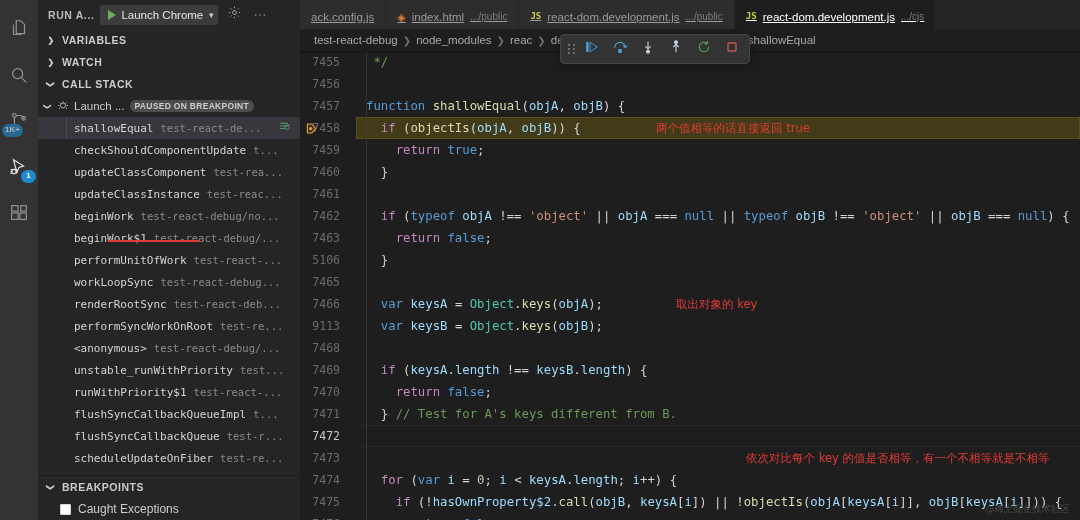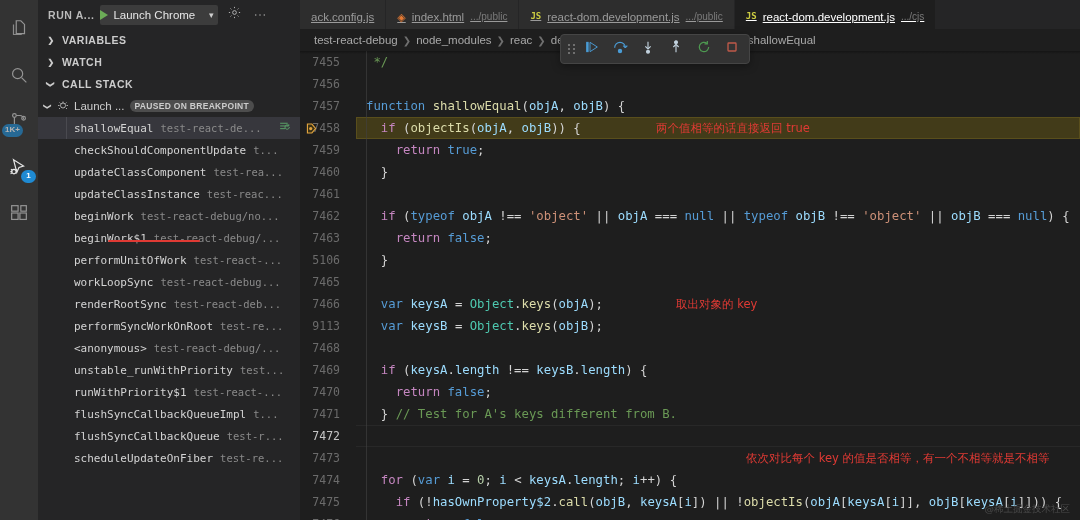--- a/index.html
+++ b/index.html
@@ -40,21 +40,21 @@
   .sb-header {
     height: 29px; display: flex; align-items: center; gap: 6px;
     padding: 0 4px 0 10px; background: #252526;
   }
   .sb-title {
     font-size: 10.5px; letter-spacing: .6px; color: #bbbbbb;
     text-transform: uppercase; font-weight: 700; white-space: nowrap;
   }
   .launch-select {
     display: flex; align-items: center; gap: 5px; background: #3c3c3c;
-    height: 20px; padding: 0 5px 0 0; border-radius: 2px; min-width: 118px;
+    height: 20px; padding: 0 5px 0 8px; border-radius: 2px; min-width: 118px;
   }
   .play-tri {
     width: 0; height: 0; border-left: 8px solid #6cad57;
     border-top: 5px solid transparent; border-bottom: 5px solid transparent;
   }
   .launch-label { font-size: 11.5px; color: #e6e6e6; flex: 1; white-space: nowrap; }
   .chev { color: #cfcfcf; font-size: 9px; }
   .sb-icon-btn { width: 20px; height: 20px; display: flex; align-items: center; justify-content: center; opacity: .85; }
 
   .section {
@@ -368,20 +368,30 @@
             <span class="frame-path">test-r...</span>
           </div>
           <div class="frame-row">
             <span class="frame-name">scheduleUpdateOnFiber</span>
             <span class="frame-path">test-re...</span>
           </div>
         </div>
       <div class="underline-red"></div>
     </div>
 
+    <div class="breakpoints-sec">
+      <div class="section">
+        <span class="twisty down"></span>
+        <span>BREAKPOINTS</span>
+      </div>
+      <div class="bp-row">
+        <span class="bp-check"></span>
+        <span>Caught Exceptions</span>
+      </div>
+    </div>
   </div>
 
   <div class="editor-area">
     <div class="tabbar" id="tabbar">
         <div class="tab">
           <span>ack.config.js</span>
         </div>
         <div class="tab">
           <span class="icon-html">◈</span>
           <span>index.html</span>

